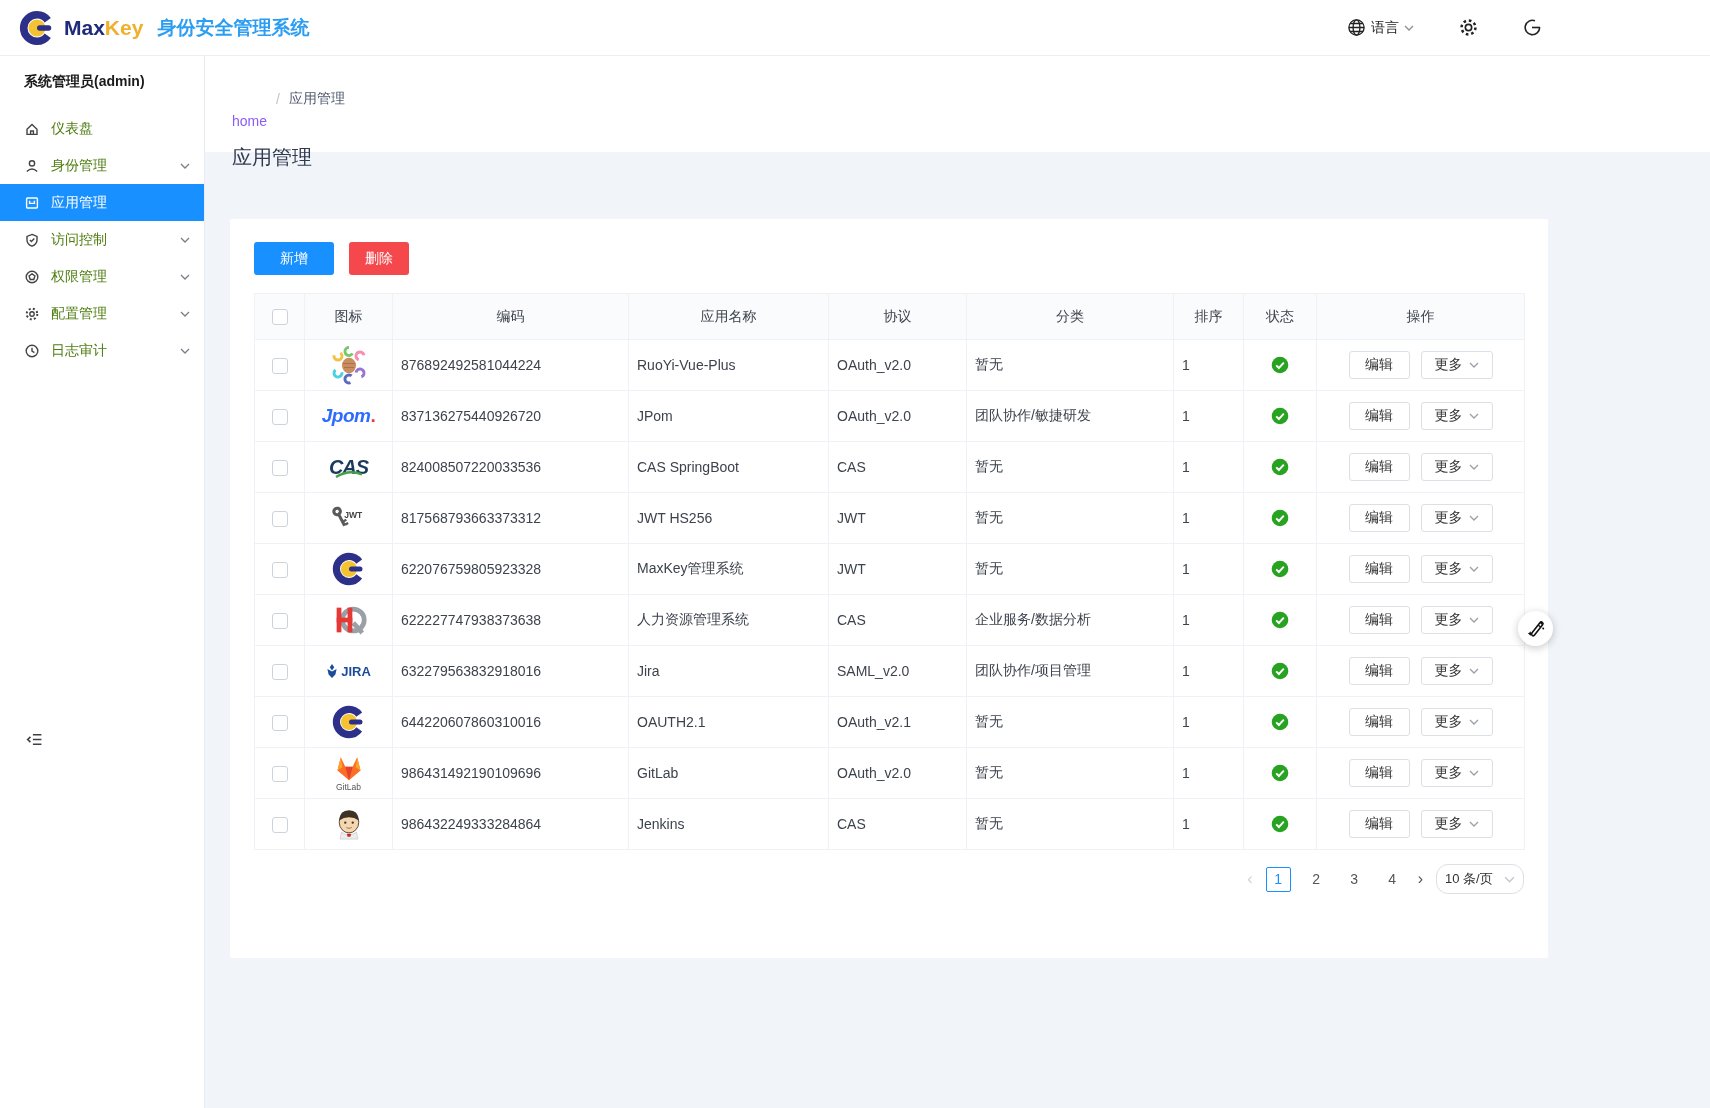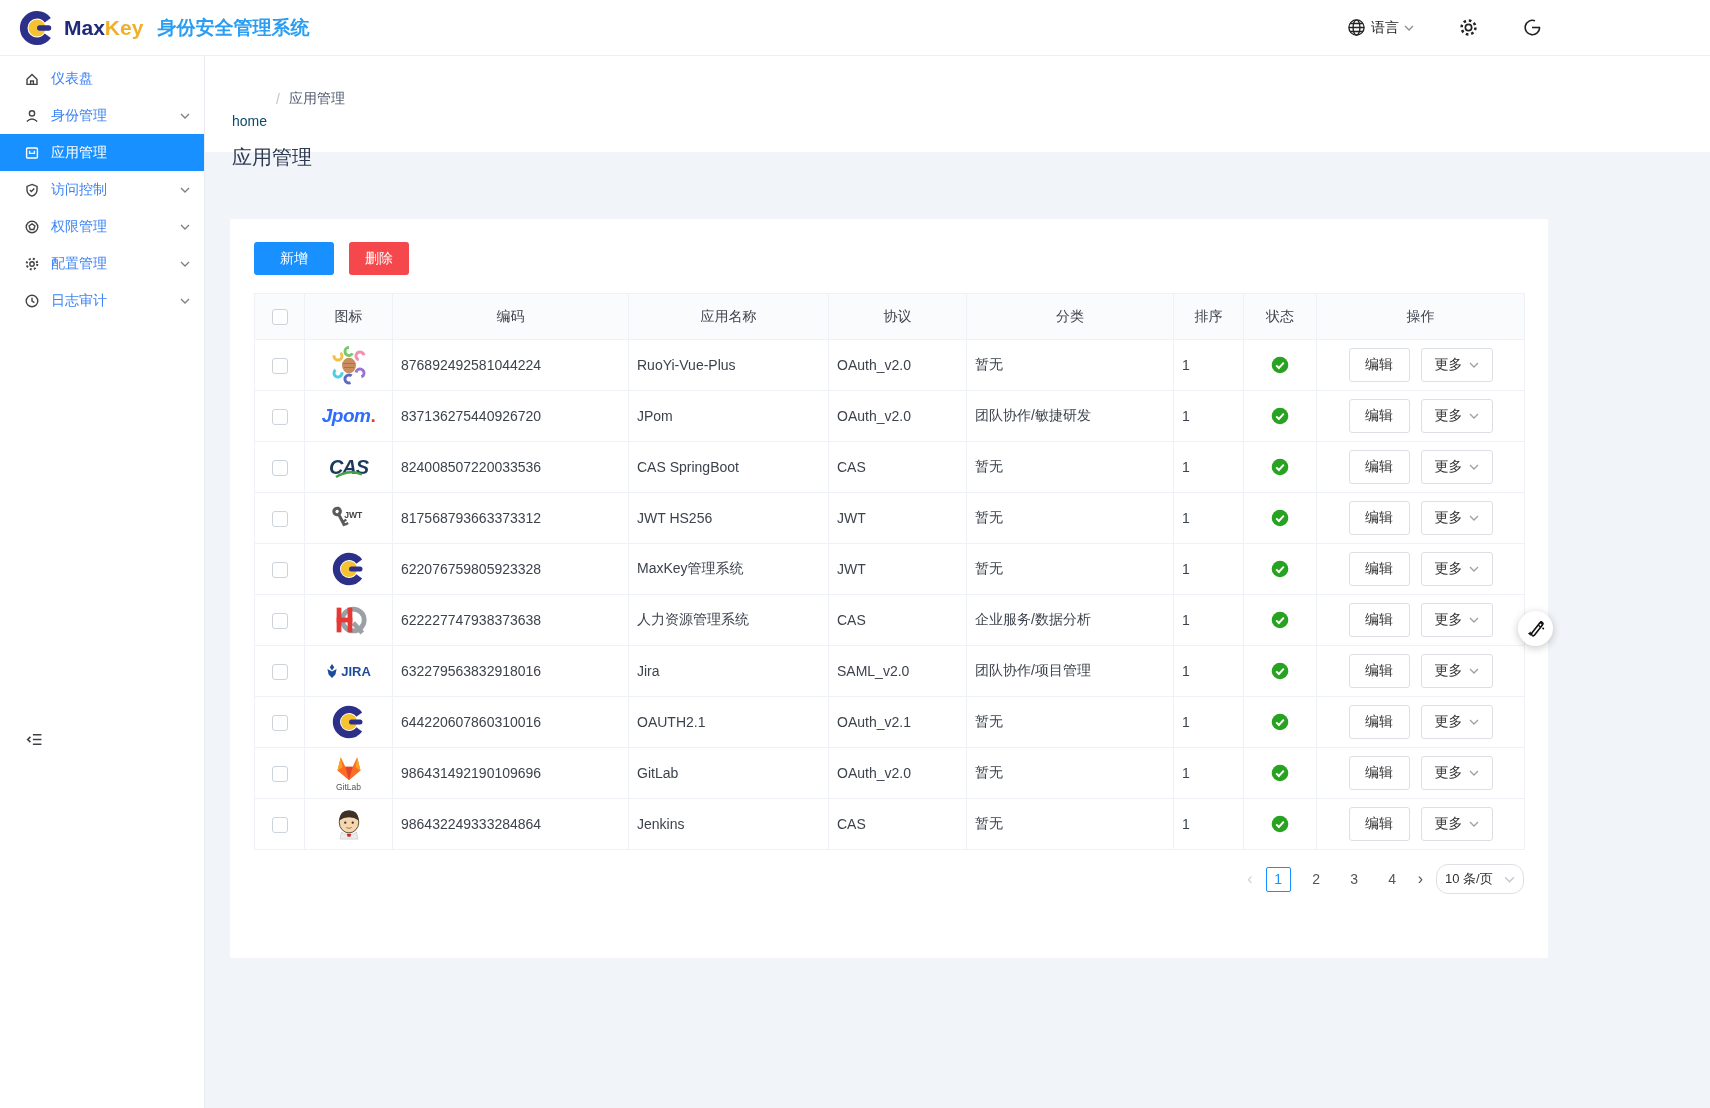--- a/index.html
+++ b/index.html
@@ -20,33 +20,33 @@
   .topbar-right { display:flex; align-items:center; gap:44px; }
   .lang-switch { display:flex; align-items:center; gap:5px; cursor:pointer; font-size:14px; color:#222; }
   .top-icon-btn { display:flex; align-items:center; cursor:pointer; }
 
   
   .sidebar { position:absolute; top:56px; left:0; width:205px; height:1052px; background:#fff;
              border-right:1px solid #e8ecf0; }
   .user-title { padding:17px 10px 15px 24px; font-weight:bold; font-size:14px; color:#1a1a1a; }
   .menu { list-style:none; padding-top:4px; }
   .menu-item { height:37px; display:flex; align-items:center; padding:0 14px 0 24px; gap:11px;
-               color:#3b82f6; cursor:pointer; }
+               color:#4d7c0f; cursor:pointer; }
   .menu-item .mi-icon { display:flex; width:16px; color:#444; }
   .menu-item .mi-label { flex:1; font-size:14px; }
   .menu-item .mi-chevron { color:#7a7f87; display:flex; }
   .menu-item.active { background:#1890ff; color:#fff; }
   .menu-item.active .mi-icon, .menu-item.active .mi-chevron { color:#fff; }
   .collapse-trigger { position:absolute; left:26px; top:675px; color:#3a3f45; cursor:pointer; }
 
   
   .main { position:absolute; top:56px; left:205px; width:1505px; height:1052px; background:#f1f4f8; }
   .page-header { background:#fff; padding:13px 24px 0 27px; height:96px; }
   .breadcrumb { display:flex; align-items:center; gap:9px; font-size:14px; }
-  .crumb-home { color:#0c4a6e; cursor:pointer;margin-top:44px; }
+  .crumb-home { color:#8b5cf6; cursor:pointer;margin-top:44px; }
   .crumb-sep { color:#c0c4cc; }
   .crumb-current { color:#515a6e; }
   .page-title { margin-top:15px; font-size:20px; font-weight:500; color:#2f3950; }
 
   .content { padding:33px 0 0 25px; }
   .card { background:#fff; border-radius:2px; width:1318px; }
 
   
   .filter-card { height:58px; display:flex; align-items:center; padding-left:26px; }
   .filter-label { font-size:14px; color:#333; }
@@ -76,21 +76,21 @@
   td.c, th.c { text-align:center; padding:0; }
   .col-check { width:50px; } .col-icon { width:88px; } .col-code { width:236px; }
   .col-name { width:200px; } .col-proto { width:138px; } .col-cat { width:207px; }
   .col-sort { width:70px; } .col-status { width:73px; } .col-act { width:208px; }
 
   .checkbox { display:inline-block; width:16px; height:16px; border:1px solid #ccd3da; border-radius:3px;
               background:#fff; vertical-align:middle; cursor:pointer; }
   .app-icon { display:flex; align-items:center; justify-content:center; height:50px; }
   .status-wrap { display:flex; align-items:center; justify-content:center; }
   .actions { display:flex; align-items:center; justify-content:center; gap:11px; }
-  .row-btn { background:#fff; border:1px solid #dcdfe4; border-radius:3px; height:34px; min-width:61px;
+  .row-btn { background:#fff; border:1px solid #dcdfe4; border-radius:3px; height:28px; min-width:61px;
              padding:0 13px; color:#333; display:flex; align-items:center; justify-content:center; gap:6px;
              cursor:pointer; font-size:14px; font-family:"Liberation Sans","DejaVu Sans",sans-serif; }
   .row-btn .mi-chevron { color:#9aa0a8; display:flex; }
 
   
   .jpom-logo { font-size:19px; font-weight:800; font-style:italic; color:#2f6bff; letter-spacing:-0.5px; }
   .jpom-logo i { font-style:normal; color:#e53935; }
   .cas-logo { position:relative; font-size:20px; font-weight:800; font-style:italic; color:#1b3a5c;
               letter-spacing:-1px; line-height:1; }
   .cas-logo svg { position:absolute; left:5px; bottom:-2px; }
@@ -158,20 +158,21 @@
       <span class="top-icon-btn">
         <svg width="19" height="19" viewBox="0 0 20 20" fill="none" stroke="#222" stroke-width="1.7">
           <path d="M17.5 10 A7.6 7.6 0 1 1 12.6 2.9"></path>
           <path d="M9.5 10 h8.5"></path>
         </svg>
       </span>
     </div>
   </div>
 
   <div class="sidebar">
+    <div class="user-title">系统管理员(admin)</div>
     <ul class="menu" id="side-menu">
         <li class="menu-item">
           <span class="mi-icon">
             <svg width="16" height="16" viewBox="0 0 16 16" fill="none" stroke="currentColor" stroke-width="1.4">
               <path d="M3 8.2 8 3.4 13 8.2 V13.4 H3Z"></path>
               <path d="M6.6 13.4 v-3.4 h2.8 v3.4"></path>
             </svg>
           </span>
           <span class="mi-label">仪表盘</span>
         </li>

